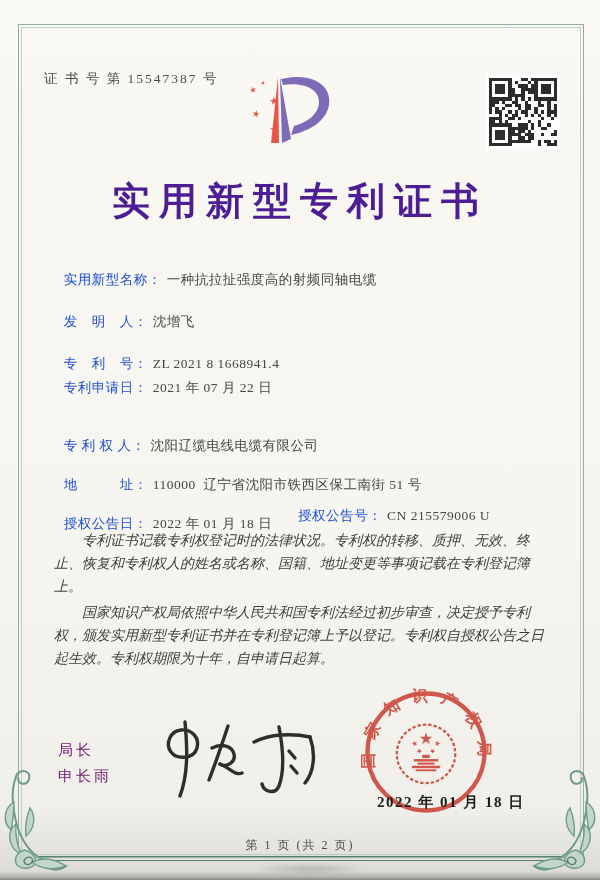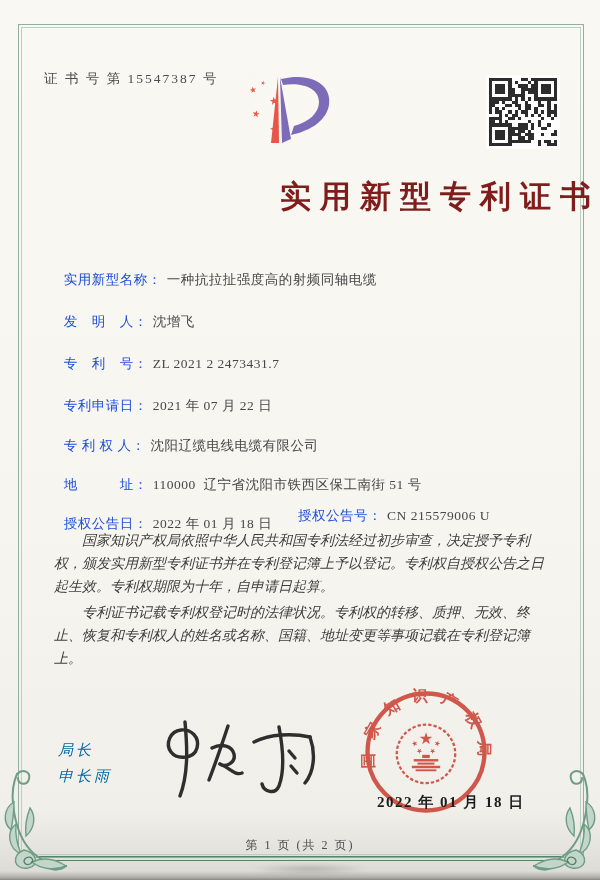--- a/index.html
+++ b/index.html
@@ -10,31 +10,31 @@
   }
   .abs{position:absolute;}
   
   .frame{left:18px;top:24px;width:564px;height:832px;border:1.3px solid #93aea0;}
   .frame-inner{position:absolute;left:2px;top:2px;right:2px;bottom:2px;border:1px solid #bccfc3;}
   .bottom-rule{left:36px;width:528px;top:856px;height:3px;border-top:1.4px solid #558468;border-bottom:1.4px solid #558468;}
   .page-edge{left:0;right:0;bottom:0;height:9px;background:linear-gradient(180deg,rgba(0,0,0,0) 0%,rgba(90,88,84,.25) 70%,rgba(60,58,54,.45) 100%);}
   .showthrough{left:250px;top:864px;width:120px;height:10px;background:radial-gradient(ellipse at center,rgba(120,120,120,.5),rgba(120,120,120,0) 70%);filter:blur(2px);}
 
   .cert-no{left:44px;top:70px;font-size:13.5px;letter-spacing:2px;color:#4c4c4c;text-align:center;}
-  .title{left:0;right:0;top:176px;text-align:right;font-size:31px;font-weight:600;letter-spacing:9px;color:#7f1d1d;}
+  .title{left:0;right:0;top:176px;text-align:center;font-size:38px;font-weight:600;letter-spacing:9px;color:#4c1d95;}
 
   .row{left:56px;width:505px;font-size:13.5px;color:#474747;letter-spacing:.5px;white-space:pre-wrap;}
   .row .lbl{color:#1d4ed8;}
   .row .val{margin-left:5px;white-space:pre-wrap;}
   .row2-part{position:absolute;top:8px;white-space:pre-wrap;}
 
   .paras{left:54px;width:498px;top:530px;font-size:14px;line-height:1.64;color:#3d3d3d;font-style:italic;}
   .paras p{margin:0 0 3px 0;text-indent:2em;}
 
-  .signer{font-size:15px;letter-spacing:3px;color:#0369a1;font-style:italic;}
+  .signer{font-size:15px;letter-spacing:3px;color:#701a75;}
   .seal-date{left:377px;top:793px;font-size:15px;font-weight:600;letter-spacing:1.5px;color:#1d1d1d;}
   .footer{left:0;right:0;top:837px;text-align:center;font-size:12px;letter-spacing:2px;color:#4a4a4a;}
 
   .seal{left:360px;top:686px;width:132px;height:132px;mix-blend-mode:multiply;opacity:.93;}
   .qr{left:486px;top:75px;width:74px;height:74px;background:#fdfdfd;padding:3px;box-sizing:border-box;}
   .qr-grid{width:100%;height:100%;display:grid;grid-template-columns:repeat(21,1fr);grid-template-rows:repeat(21,1fr);}
   .qm{background:transparent;}
   .qm.on{background:#2c2c2c;}
 
   .flourish{width:68px;height:106px;}
@@ -550,39 +550,39 @@
 
 <div class="abs title">实用新型专利证书</div>
 
 <div class="abs row" style="top:255px">
   <span class="lbl">实用新型名称：</span><span class="val">一种抗拉扯强度高的射频同轴电缆</span>
 </div>
 <div class="abs row" style="top:297px">
   <span class="lbl">发　明　人：</span><span class="val">沈增飞</span>
 </div>
 <div class="abs row" style="top:339px">
-  <span class="lbl">专　利　号：</span><span class="val">ZL 2021 2 2473431.7</span>
-</div>
-<div class="abs row" style="top:381px">
+  <span class="lbl">专　利　号：</span><span class="val">ZL 2021 8 1668941.4</span>
+</div>
+<div class="abs row" style="top:363px">
   <span class="lbl">专利申请日：</span><span class="val">2021 年 07 月 22 日</span>
 </div>
 <div class="abs row" style="top:421px">
   <span class="lbl">专 利 权 人：</span><span class="val">沈阳辽缆电线电缆有限公司</span>
 </div>
 <div class="abs row" style="top:460px">
   <span class="lbl">地　　　址：</span><span class="val">110000  辽宁省沈阳市铁西区保工南街 51 号</span>
 </div>
 <div class="abs row" style="top:499px">
   <span><span class="lbl">授权公告日：</span><span class="val">2022 年 01 月 18 日</span></span>
   <span class="row2-part" style="left:242px"><span class="lbl">授权公告号：</span><span class="val">CN 215579006 U</span></span>
 </div>
 
 <div class="abs paras">
+  <p>专利证书记载专利权登记时的法律状况。专利权的转移、质押、无效、终止、恢复和专利权人的姓名或名称、国籍、地址变更等事项记载在专利登记簿上。</p>
   <p>国家知识产权局依照中华人民共和国专利法经过初步审查，决定授予专利权，颁发实用新型专利证书并在专利登记簿上予以登记。专利权自授权公告之日起生效。专利权期限为十年，自申请日起算。</p>
-  <p>专利证书记载专利权登记时的法律状况。专利权的转移、质押、无效、终止、恢复和专利权人的姓名或名称、国籍、地址变更等事项记载在专利登记簿上。</p>
 </div>
 
 <div class="abs signer" style="left:58px;top:741px">局长</div>
 <div class="abs signer" style="left:58px;top:767px">申长雨</div>
 
 <svg class="abs" style="left:150px;top:718px;width:180px;height:85px;" viewBox="0 0 180 85">
   <g fill="none" stroke="#2e2e2e" stroke-width="3.4" stroke-linecap="round" stroke-linejoin="round">
 
     <path d="M31,12 C20,13 15,26 21,34 C27,42 44,41 47,30 C50,19 41,11 31,12 Z"></path>
     <path d="M35,4 C37,26 39,54 30,78"></path>

